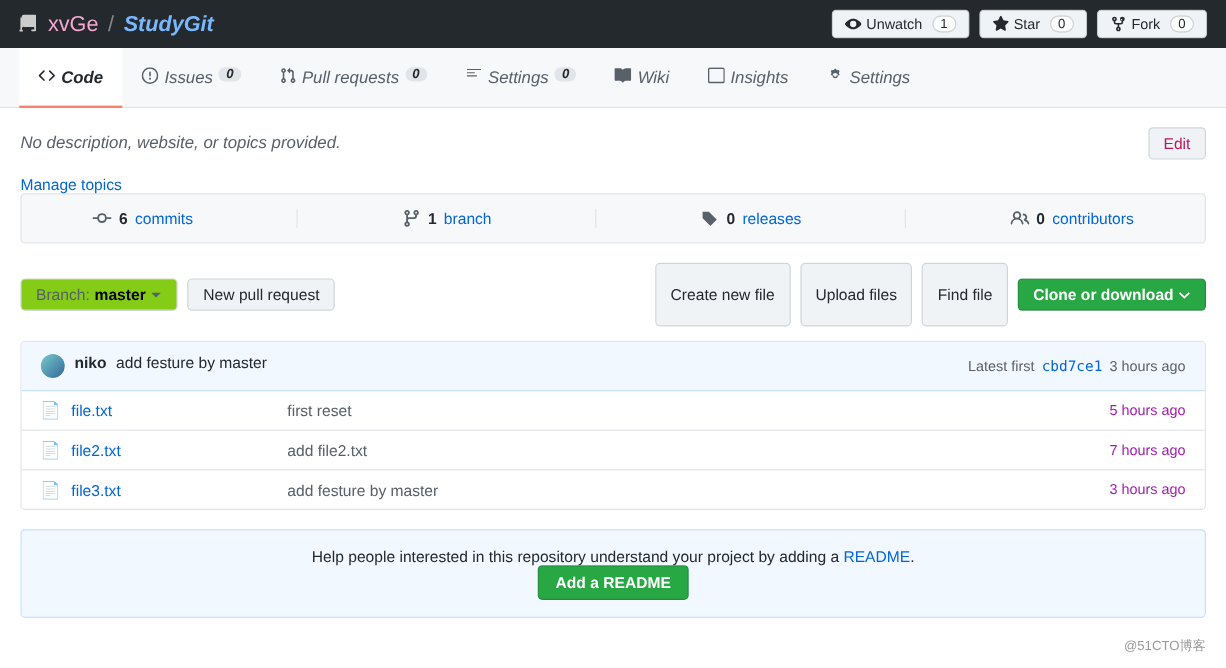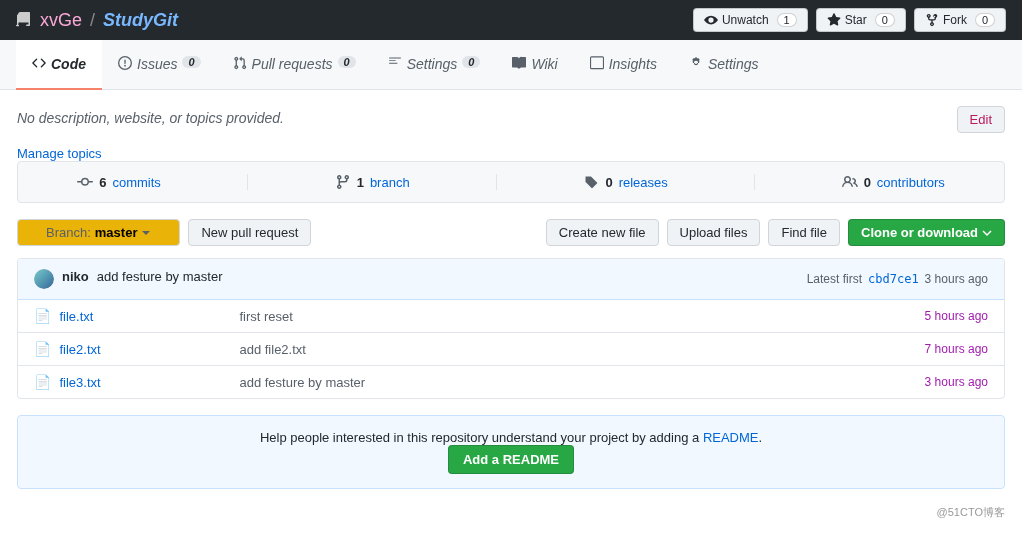--- a/index.html
+++ b/index.html
@@ -33,25 +33,25 @@
     
     .stats-bar { display: flex; justify-content: space-around; border: 1px solid #e1e4e8; border-radius: 4px; padding: 12px 16px; margin-bottom: 16px; background: #f6f8fa; }
     .stat-item { display: flex; align-items: center; gap: 6px; color: #0366d6; font-size: 13px; cursor: pointer; }
     .stat-item .stat-count { font-weight: 600; color: #24292e; }
     .stat-divider { border-left: 1px solid #e1e4e8; }
 
     
     .toolbar { display: flex; align-items: center; justify-content: space-between; margin-bottom: 12px; }
     .toolbar-left { display: flex; gap: 8px; align-items: center; }
     .toolbar-right { display: flex; gap: 8px; align-items: center; }
-    .branch-selector { display: flex; align-items: center; gap: 4px; border: 1px solid #d1d5da; border-radius: 4px; padding: 5px 28px; background: #eab308; font-size: 13px; cursor: pointer; }
+    .branch-selector { display: flex; align-items: center; gap: 4px; border: 1px solid #d1d5da; border-radius: 4px; padding: 5px 12px; background: #84cc16; font-size: 13px; cursor: pointer; }
     .branch-selector .branch-label { font-weight: normal; color: #586069; }
     .branch-selector .branch-name { font-weight: 600; }
     .new-pr-btn { border: 1px solid #d1d5da; border-radius: 4px; padding: 5px 12px; background: #eff3f6; font-size: 13px; cursor: pointer; color: #24292e; }
-    .toolbar-btn { border: 1px solid #d1d5da; border-radius: 4px; padding: 5px 12px; background: #eff3f6; font-size: 13px; cursor: pointer; color: #24292e; }
+    .toolbar-btn { border: 1px solid #d1d5da; border-radius: 4px; padding: 18px 12px; background: #eff3f6; font-size: 13px; cursor: pointer; color: #24292e; }
     .clone-btn { background: #28a745; border: 1px solid rgba(27,31,35,.2); border-radius: 4px; padding: 5px 12px; font-size: 13px; cursor: pointer; color: #fff; font-weight: 600; display: flex; align-items: center; gap: 4px; }
 
     
     .file-table { border: 1px solid #e1e4e8; border-radius: 4px; overflow: hidden; margin-bottom: 16px; }
     .commit-header { background: #f1f8ff; border-bottom: 1px solid #c8e1ff; padding: 10px 16px; display: flex; align-items: center; justify-content: space-between; font-size: 13px; }
     .commit-author { display: flex; gap: 8px; }
     .avatar { width: 20px; height: 20px; border-radius: 50%; background: #ccc; display: inline-block; overflow: hidden; }
     .avatar-img { width: 20px; height: 20px; border-radius: 50%; background: linear-gradient(135deg, #7cc, #369); }
     .commit-user { font-weight: 600; color: #24292e; }
     .commit-msg { color: #24292e; }

